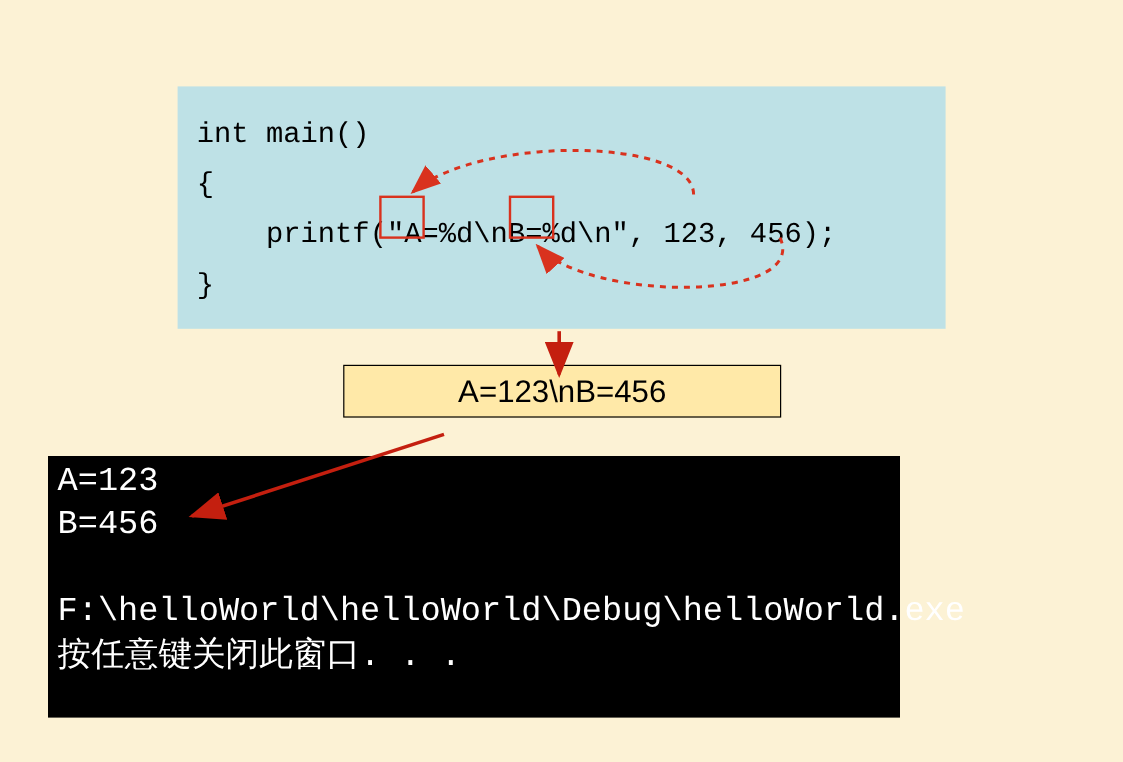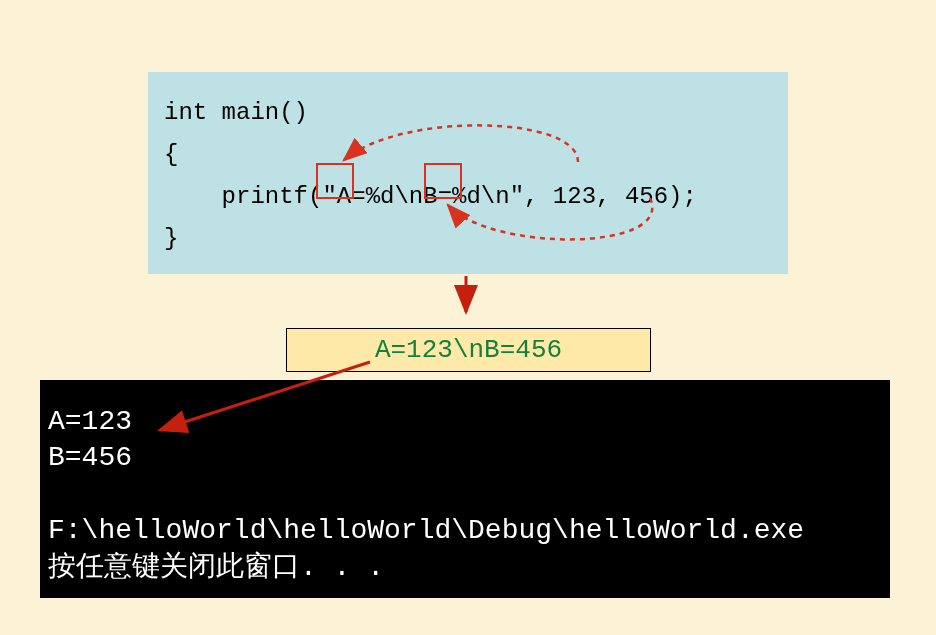--- a/index.html
+++ b/index.html
@@ -24,44 +24,44 @@
     white-space: pre;
   }
   .highlight-box {
     position: absolute;
     border: 2px solid #d9321e;
     background: transparent;
   }
   .result-box {
     position: absolute;
     left: 286px;
-    top: 328px;
+    top: 304px;
     width: 365px;
     height: 44px;
     background: #ffe9a8;
     border: 1.5px solid #000;
     font-size: 26px;
-    color: #15803d;
+    color: #000000;
     display: flex;
     align-items: center;
     justify-content: center;
-    font-family: Liberation Mono, monospace;
+    font-family: Liberation Sans, sans-serif;
   }
   .terminal {
     position: absolute;
     left: 40px;
     top: 380px;
-    width: 850px;
+    width: 710px;
     height: 218px;
     background: #000;
     color: #fff;
     font-family: 'SimSun', 'NSimSun', 'Courier New', serif;
     font-size: 28px;
     line-height: 1.3;
-    padding: 24px 8px;
+    padding: 4px 8px;
     white-space: pre;
   }
   svg.overlay {
     position: absolute;
     left: 0; top: 0;
     width: 936px; height: 635px;
     pointer-events: none;
   }
 </style>
 </head>

